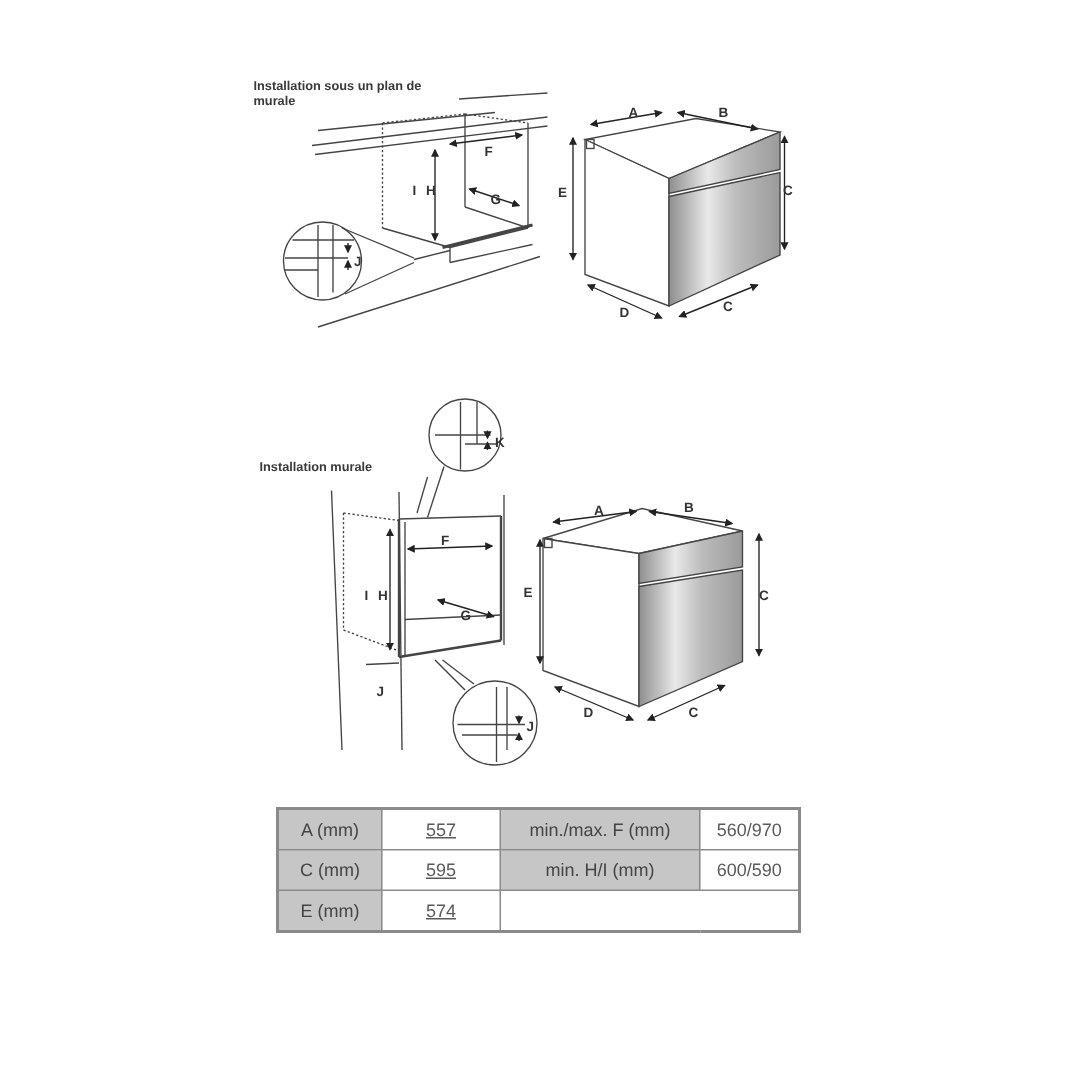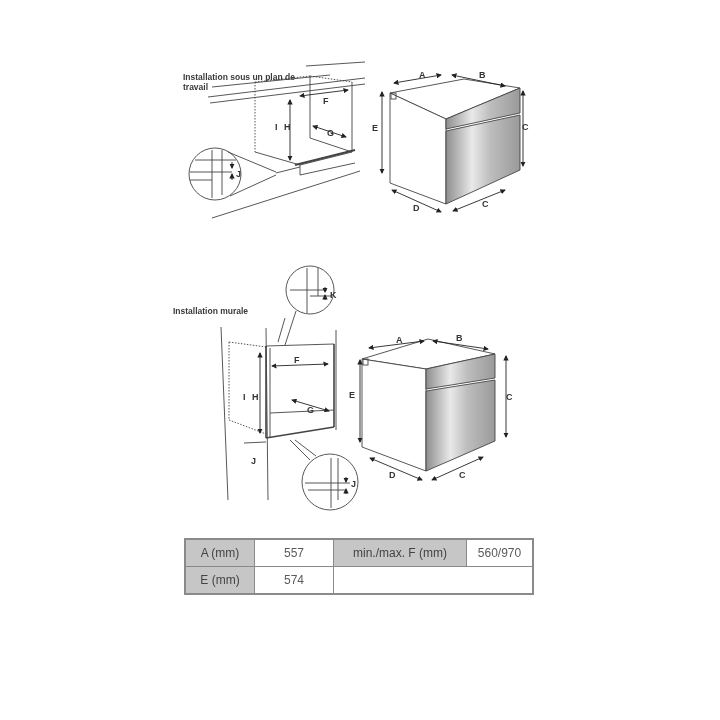--- a/index.html
+++ b/index.html
@@ -4,28 +4,28 @@
 <style>
   html, body { margin:0; padding:0; background:#ffffff; }
   body { width:720px; height:720px; position:relative; overflow:hidden; font-family:"Liberation Sans", sans-serif; }
   .caption { position:absolute; font-size:8.5px; font-weight:bold; color:#3a3a3a; line-height:10px; }
   svg.drawing { position:absolute; left:0; top:0; }
   svg text { font-family:"Liberation Sans", sans-serif; font-weight:bold; fill:#333; }
   table.dims { position:absolute; left:184px; top:538px; border-collapse:collapse; border:2px solid #8a8a8a; }
   table.dims td { border:1.5px solid #8a8a8a; height:26px; padding:0; text-align:center; font-size:12px; color:#555; }
   table.dims td.hdr { background:#c6c6c6; font-weight:normal; color:#444; }
   table.dims td.val { background:#ffffff; color:#5a5a5a; }
-  td.c1 { width:68px; } td.c2 { width:78px; } td.c3 { width:132px; } td.c4 { width:65px; }
+  td.c1 { width:68px; } td.c2 { width:78px;text-decoration:underline; } td.c3 { width:132px; } td.c4 { width:65px; }
 </style>
 </head>
 <body>
 
-<div class="caption" style="left:183px;top:52px;margin-top:20px;">
+<div class="caption" style="left:169px;top:52px;">
   <div>Installation sous un plan de</div>
-  <div>travail</div>
+  <div>murale</div>
 </div>
 <div class="caption" style="left:173px;top:306px;">Installation murale</div>
 
 <svg class="drawing" width="720" height="720">
   <defs>
     <marker id="ah" markerWidth="6" markerHeight="6" refX="5" refY="3" orient="auto">
       <path d="M0,0 L6,3 L0,6 Z" fill="#222"></path>
     </marker>
     <marker id="at" markerWidth="6" markerHeight="6" refX="1" refY="3" orient="auto">
       <path d="M6,0 L0,3 L6,6 Z" fill="#222"></path>
@@ -170,18 +170,24 @@
 
 <table class="dims">
   <tbody>
       <tr>
     <td class="hdr c1">A (mm)</td>
     <td class="val c2">557</td>
     <td class="hdr c3">min./max. F (mm)</td>
     <td class="val c4">560/970</td>
   </tr>
   <tr>
+    <td class="hdr c1">C (mm)</td>
+    <td class="val c2">595</td>
+    <td class="hdr c3">min. H/I (mm)</td>
+    <td class="val c4">600/590</td>
+  </tr>
+  <tr>
     <td class="hdr c1">E (mm)</td>
     <td class="val c2">574</td>
     <td class="val" colspan="2"></td>
   </tr>
 </tbody>
   </table>
 
 </body></html>

